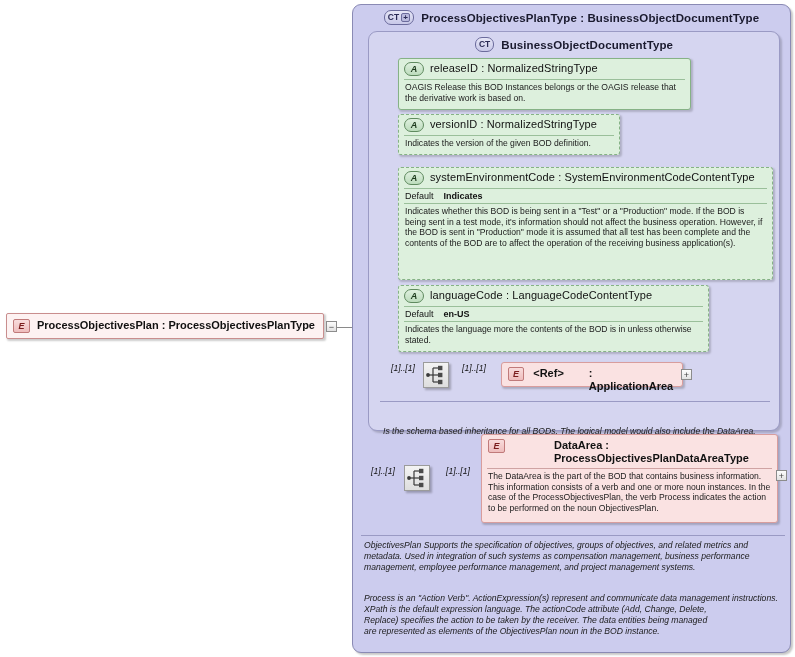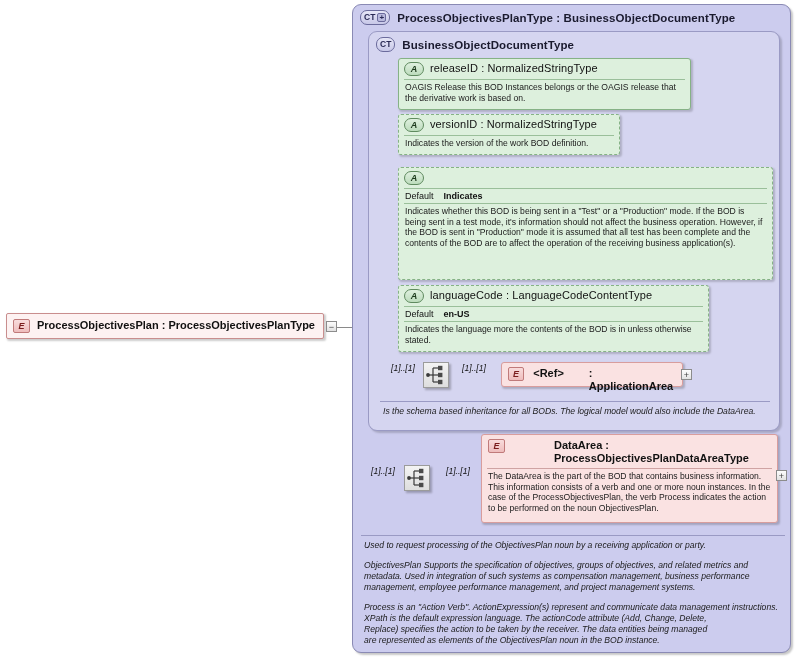--- a/index.html
+++ b/index.html
@@ -32,20 +32,21 @@
     border-radius: 9px;
     box-shadow: 2px 2px 2px rgba(0,0,0,0.18);
   }
 
   .hdr-row {
     display: flex;
     align-items: center;
     gap: 7px;
     padding: 3px 7px 0 7px;
     height: 22px;
+    justify-content: center;
   }
   .hdr-title {
     font-size: 11.5px;
     font-weight: bold;
     color: #1a1a2e;
     white-space: nowrap;
     letter-spacing: 0.1px;
   }
 
   
@@ -217,21 +218,21 @@
 
   
   .pane-doc {
     position: absolute;
     font-size: 8.6px;
     font-style: italic;
     color: #1a1a1a;
     line-height: 11px;
   }
   .pane-doc p { margin: 0 0 9px 0; }
-  .pane-doc p:last-child { margin-bottom: 0; }
+  .pane-doc p:last-child { margin-bottom: 0; margin-top: 20px; }
 
   .hr-line {
     position: absolute;
     height: 1px;
     background: #9a9ac4;
   }
 </style>
 </head>
 <body>
 
@@ -285,28 +286,29 @@
       </div>
 
       <div class="box attr optional" style="left:29px; top:82px; width:222px; height:41px;">
         <div class="attr-head">
           <span class="icon-a">
             <span>A</span>
           </span>
           <span class="attr-name">versionID : NormalizedStringType</span>
         </div>
         <div class="sep"></div>
-        <div class="doc">Indicates the version of the work BOD definition.</div>
+        <div class="doc">Indicates the version of the given BOD definition.</div>
       </div>
 
       <div class="box attr optional" style="left:29px; top:135px; width:375px; height:113px;">
         <div class="attr-head">
           <span class="icon-a">
             <span>A</span>
           </span>
+          <span class="attr-name" style="max-width:332px;">systemEnvironmentCode : SystemEnvironmentCodeContentType</span>
         </div>
         <div class="sep"></div>
         <div class="def-row">
           <span class="def-label">Default</span>
           <span class="def-val">Indicates</span>
         </div>
         <div class="sep"></div>
         <div class="doc">Indicates whether this BOD is being sent in a "Test" or a "Production" mode. If the BOD is being sent in a test mode, it's information should not affect the business operation. However, if the BOD is sent in "Production" mode it is assumed that all test has been complete and the contents of the BOD are to affect the operation of the receiving business application(s).</div>
       </div>
 
@@ -327,21 +329,20 @@
       </div>
 
       <div class="hr-line" style="left:11px; top:369px; width:390px;"></div>
       <div class="pane-doc" style="left:14px; top:374px; width:384px;">
         <p>Is the schema based inheritance for all BODs. The logical model would also include the DataArea.</p>
       </div>
     </div>
 
     <div class="hr-line" style="left:8px; top:530px; width:424px;"></div>
     <div class="pane-doc" style="left:11px; top:535px; width:420px;">
-      <p>Used to request processing of the ObjectivesPlan noun by a receiving application or party.</p>
       <p>ObjectivesPlan  Supports the specification of objectives, groups of objectives, and related metrics and metadata. Used in integration of such systems as compensation management, business performance management, employee performance management, and project management systems.</p>
       <p style="white-space:pre-line;">Process is an "Action Verb". ActionExpression(s) represent and communicate data management instructions. XPath is the default expression language. The actionCode attribute (Add, Change, Delete,
 Replace) specifies the action to be taken by the receiver. The data entities being managed
 are represented as elements of the ObjectivesPlan noun in the BOD instance.</p>
     </div>
   </div>
 
   <div class="box elem-white" style="left:6px; top:313px; width:318px; height:26px;">
     <div class="elem-head" style="padding:5px 7px 4px 6px;">
       <span class="icon-e">

